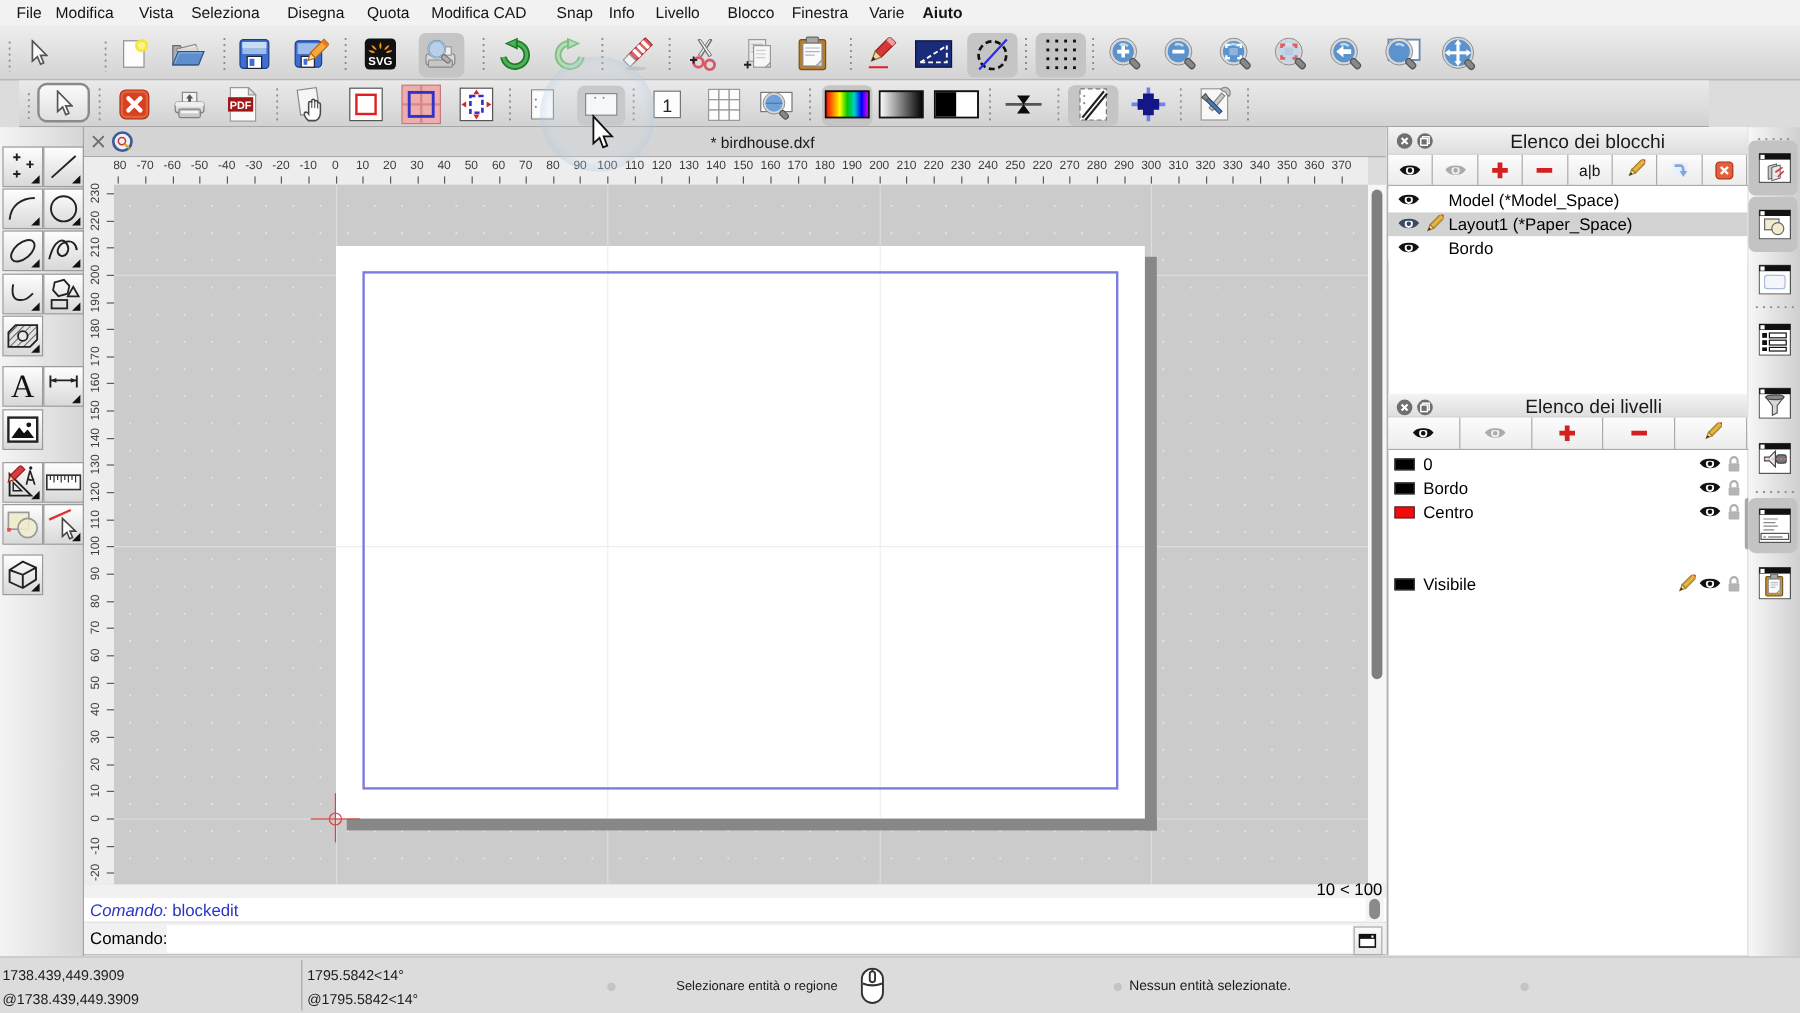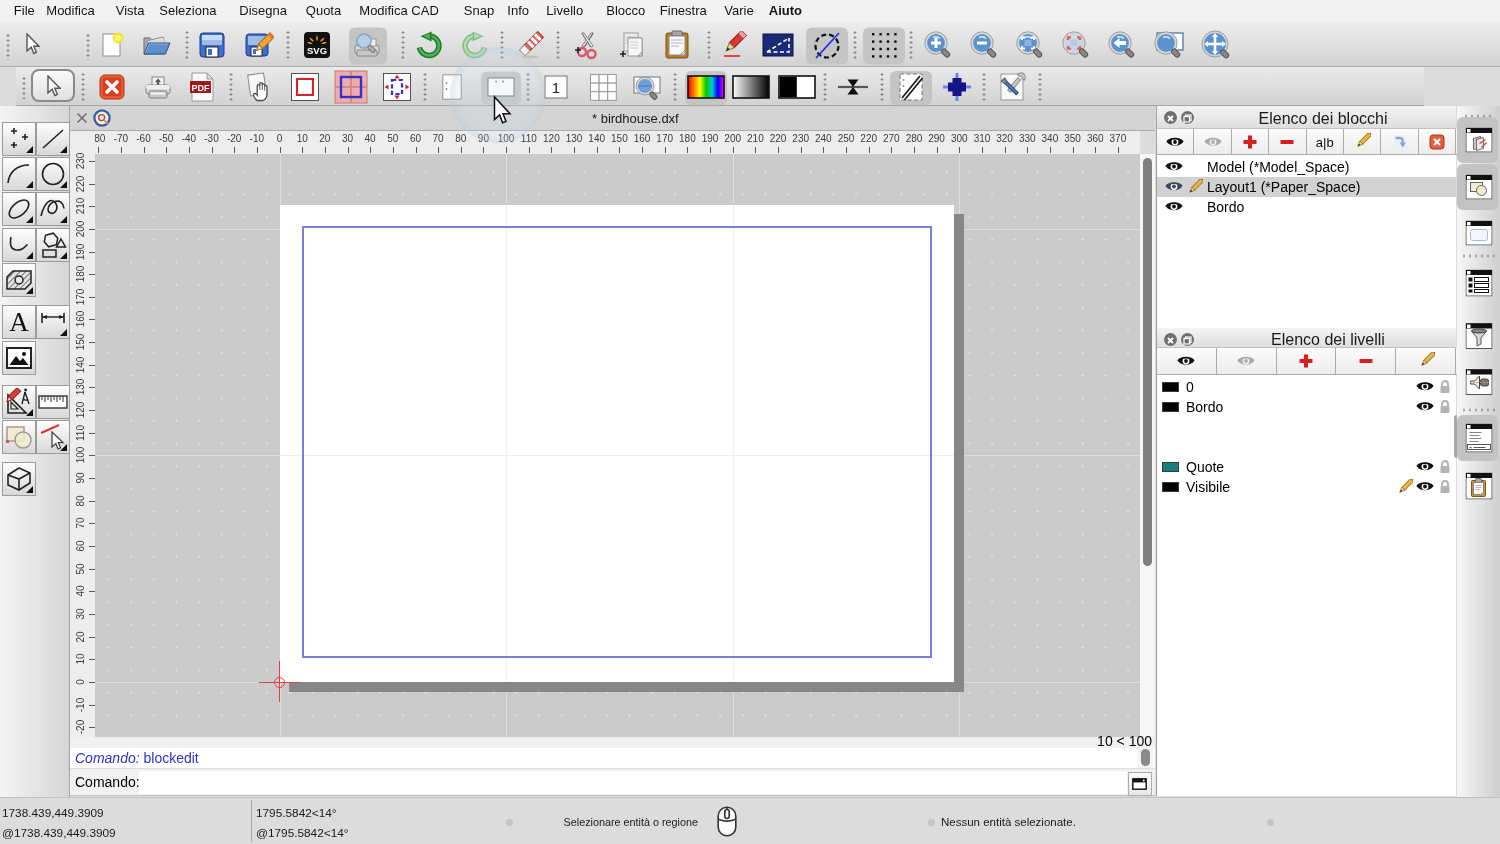--- a/index.html
+++ b/index.html
@@ -930,23 +930,23 @@
           <path d="M1 6.5 C4 1.5 14 1.5 17 6.5 C14 11.5 4 11.5 1 6.5 Z" fill="#111"></path>
           <circle cx="9" cy="6.5" r="3.4" fill="#FFF"></circle>
           <circle cx="9" cy="6.5" r="1.9" fill="#111"></circle>
           <path d="M1 6.5 C4 2 14 2 17 6.5" fill="none" stroke="#111" stroke-width="1.6"></path>
         </svg></span>
       <span style="position:absolute;left:281px;top:2px;"><svg width="14" height="15" viewBox="0 0 14 15">
           <path d="M4 7 V5 a3 3 0 0 1 6 0 V7" fill="none" stroke="#AFAFAF" stroke-width="1.8"></path>
           <rect x="2.5" y="7" width="9" height="7" rx="1" fill="#B4B4B4"></rect>
         </svg></span>
     </div>
-<div class="prow" style="top:351px;">
-      <span class="swatch" style="background:#1B7E7E;"></span>
-      <span style="position:absolute;left:29px;top:2px;">Quote</span>
+<div class="prow" style="top:311px;">
+      <span class="swatch" style="background:#F00C0C;"></span>
+      <span style="position:absolute;left:29px;top:2px;">Centro</span>
       <span style="position:absolute;left:259px;top:3px;"><svg width="18" height="13" viewBox="0 0 18 13">
           <path d="M1 6.5 C4 1.5 14 1.5 17 6.5 C14 11.5 4 11.5 1 6.5 Z" fill="#111"></path>
           <circle cx="9" cy="6.5" r="3.4" fill="#FFF"></circle>
           <circle cx="9" cy="6.5" r="1.9" fill="#111"></circle>
           <path d="M1 6.5 C4 2 14 2 17 6.5" fill="none" stroke="#111" stroke-width="1.6"></path>
         </svg></span>
       <span style="position:absolute;left:281px;top:2px;"><svg width="14" height="15" viewBox="0 0 14 15">
           <path d="M4 7 V5 a3 3 0 0 1 6 0 V7" fill="none" stroke="#AFAFAF" stroke-width="1.8"></path>
           <rect x="2.5" y="7" width="9" height="7" rx="1" fill="#B4B4B4"></rect>
         </svg></span>

